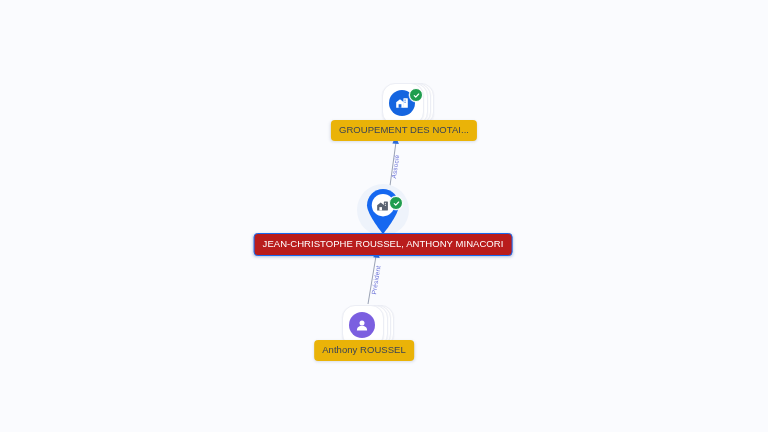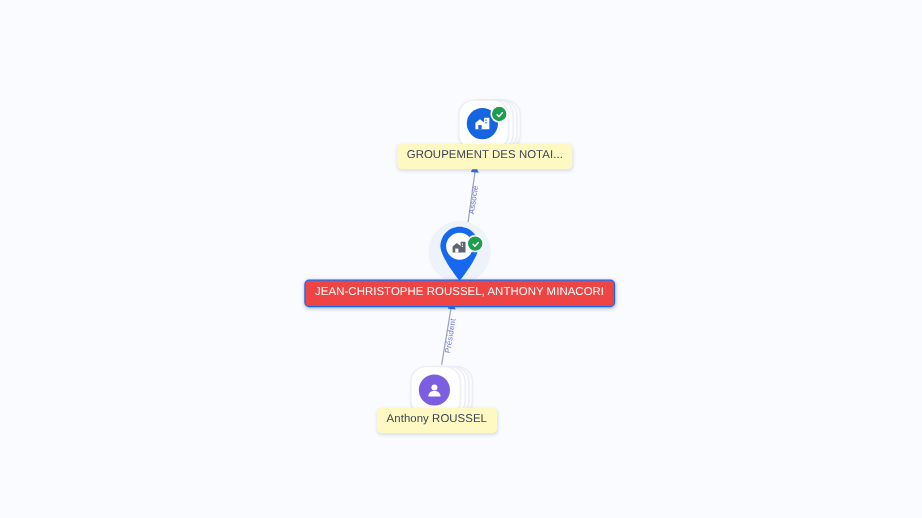--- a/index.html
+++ b/index.html
@@ -130,26 +130,26 @@
     position: absolute;
     transform: translateX(-50%);
     white-space: nowrap;
     border-radius: 4px;
     font-size: 9.5px;
     line-height: 1;
     padding: 5px 8px 6px;
     letter-spacing: .05px;
   }
   .node-label.plain {
-    background: #fef9c3;
+    background: #eab308;
     color: #3a4356;
     box-shadow: 0 1px 3px rgba(40,60,120,.16);
   }
   .node-label.selected {
-    background: #ef4444;
+    background: #b91c1c;
     color: #ffffff;
     box-shadow: 0 1px 3px rgba(20,60,140,.30);
     border: 1px solid #1668f0;
   }
 </style>
 </head>
 <body style="background: rgb(250, 251, 254);">
 
 <div id="graph-canvas">
 

